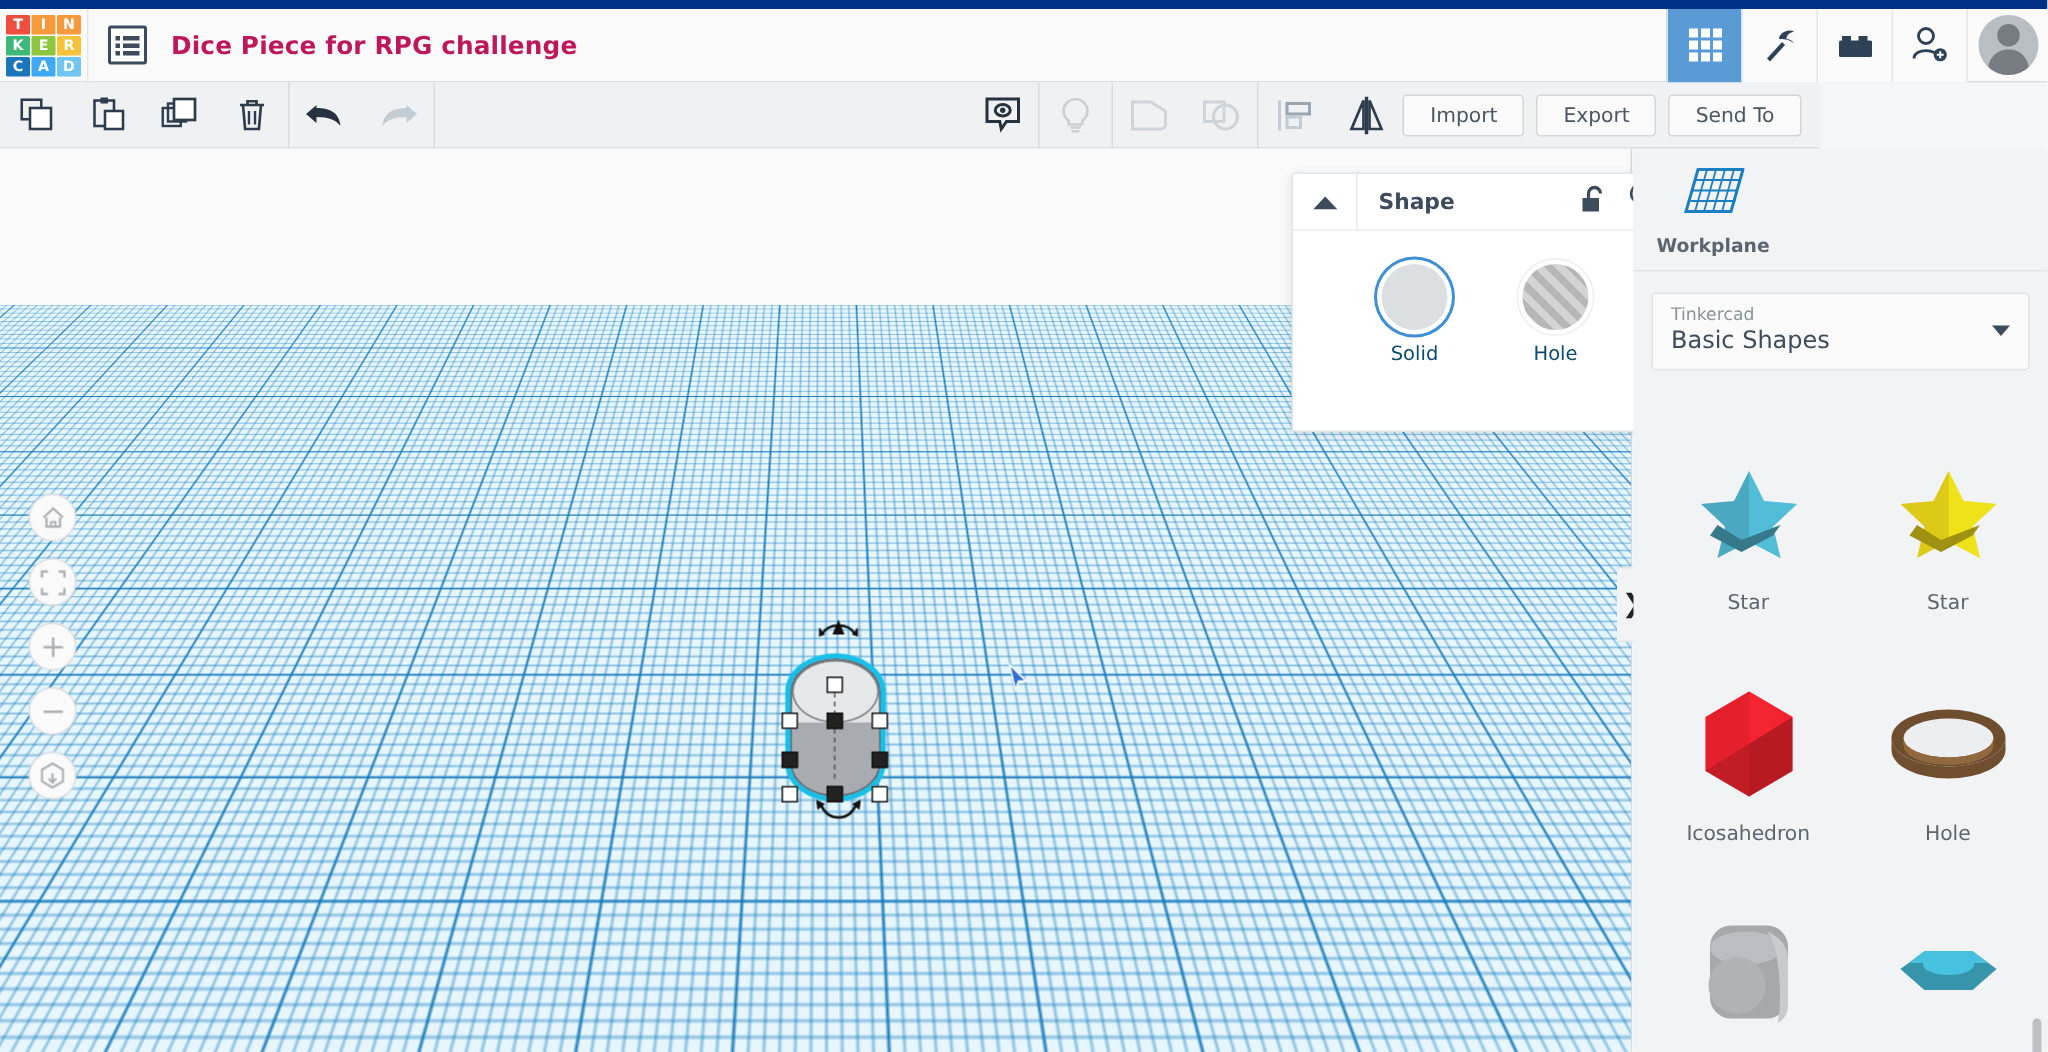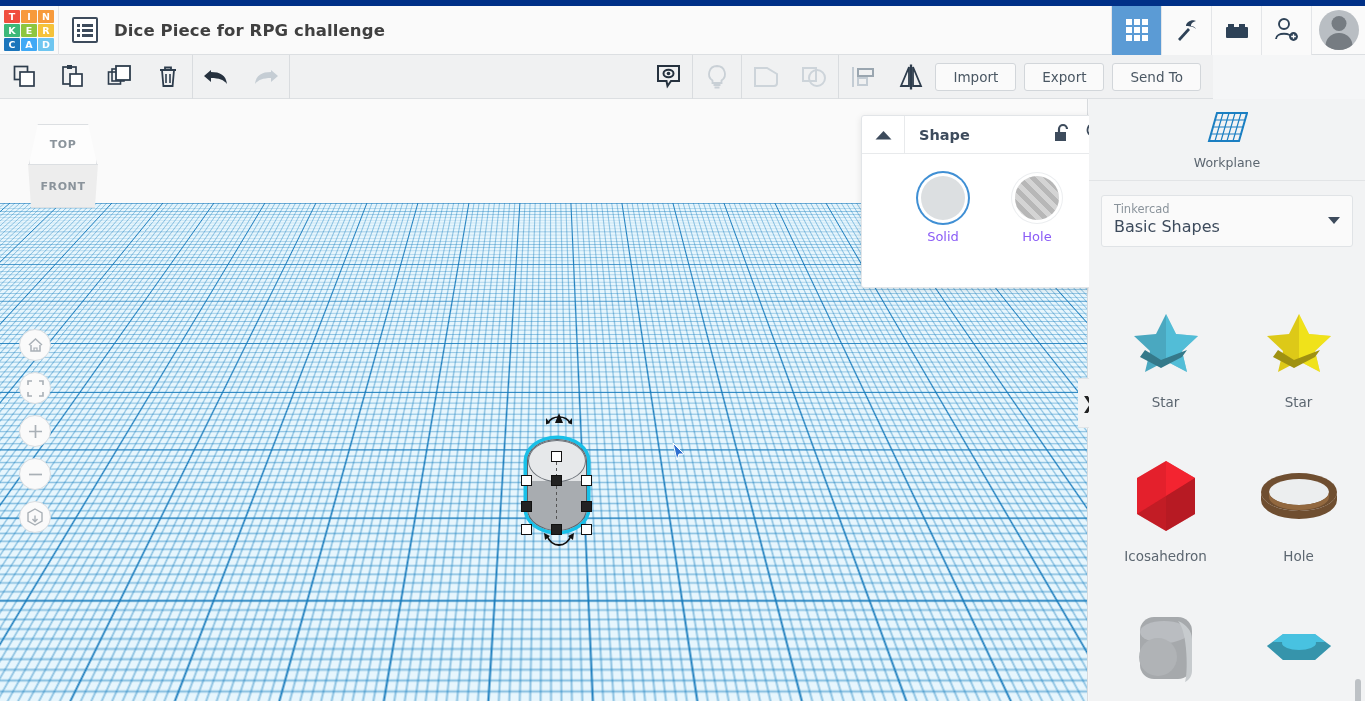--- a/index.html
+++ b/index.html
@@ -21,21 +21,21 @@
           grid-template-rows:repeat(3,1fr); gap:1px; }
   .logo span { display:flex; align-items:center; justify-content:center; color:#fff;
                font-size:9.5px; font-weight:bold; border-radius:1px; font-family:"DejaVu Sans",sans-serif;}
   .hdr-divider { width:1px; height:49px; background:#e3e5e8; margin-left:4px; }
   .list-icon-box { width:26px; height:26px; border:2px solid #3d4b5c; border-radius:2px;
                    margin-left:13px; display:flex; align-items:center; justify-content:center;
                    flex-direction:column; gap:2px; background:#fff; padding:3px 3px;}
   .li-row { display:flex; align-items:center; gap:2px; width:100%; }
   .li-dot { width:3px; height:3px; background:#3d4b5c; }
   .li-bar { flex:1; height:3px; background:#3d4b5c; }
-  .doc-title { margin-left:16px; font-size:16.5px; font-weight:bold; color:#404040; letter-spacing:.1px;}
+  .doc-title { margin-left:16px; font-size:16.5px; font-weight:bold; color:#be185d; letter-spacing:.1px;}
 
   .hdr-right { margin-left:auto; display:flex; align-items:center; height:49px; }
   .hdr-btn { width:50px; height:49px; display:flex; align-items:center; justify-content:center;
              border-left:1px solid #e3e5e8; background:#fafafa; }
   .hdr-btn.active { background:#5b9bd5; }
   .avatar-wrap { width:54px; height:49px; display:flex; align-items:center; justify-content:center;
                  border-left:1px solid #e3e5e8; }
   .avatar { width:40px; height:40px; border-radius:50%; background:#b9bec3; position:relative; overflow:hidden; }
   .avatar::before { content:""; position:absolute; left:50%; top:6px; transform:translateX(-50%);
                     width:15px; height:15px; border-radius:50%; background:#767c82; }
@@ -106,26 +106,26 @@
   .sp-collapse { width:43px; height:38px; display:flex; align-items:center; justify-content:center;
                  border-right:1px solid #e8eaec; }
   .sp-title { margin-left:14px; font-size:14.5px; font-weight:bold; color:#3d4b5c; }
   .sp-icons { margin-left:auto; display:flex; align-items:center; gap:14px; padding-right:16px; }
   .sp-body { display:flex; justify-content:center; gap:50px; padding-top:22px; }
   .sp-opt { display:flex; flex-direction:column; align-items:center; gap:9px; }
   .swatch { width:44px; height:44px; border-radius:50%; background:#dcdfe1; }
   .swatch.sel { box-shadow:0 0 0 3px #fff, 0 0 0 5px #3f8fd4; }
   .swatch.hole { background:repeating-linear-gradient(45deg,#b7b7b7 0 5px,#d4d4d4 5px 10px);
                  box-shadow:0 0 0 3px #fff, 0 0 0 4px #eceef0; }
-  .sp-lbl { font-size:13px; color:#8b5cf6; }
+  .sp-lbl { font-size:13px; color:#0c4a6e; }
 
   
   .sidebar { position:absolute; left:1089px; top:99px; width:276px; height:602px; background:#f2f3f4; }
-  .sb-tools { height:82px; display:flex; align-items:center; justify-content:center;
-              padding:0 16px; border-bottom:1px solid #e2e4e6; background:#f2f3f4; }
+  .sb-tools { height:82px; display:flex; align-items:center; justify-content:space-between;
+              padding:0 16px; border-bottom:1px solid #e2e4e6; background:#f2f3f4;font-weight:bold; }
   .sb-tool { display:flex; flex-direction:column; align-items:center; gap:5px; width:74px; }
   .sb-tool-lbl { font-size:12.5px; color:#5c6670; }
   .sb-select { margin:14px 12px 0 12px; height:52px; background:#fafafa; border:1px solid #e0e3e6;
                border-radius:3px; padding:6px 12px 0 12px; position:relative; }
   .sb-sel-sm { font-size:11.5px; color:#8a939b; }
   .sb-sel-lg { font-size:16px; color:#3d4b5c; margin-top:1px; }
   .sb-caret { position:absolute; right:12px; top:21px; width:0;height:0;
               border-left:6px solid transparent;border-right:6px solid transparent;border-top:7px solid #3d4b5c;}
   .gallery { position:absolute; left:0; top:167px; width:276px; height:435px; padding:8px 0 0 10px;
              display:grid; grid-template-columns:1fr 1fr; grid-auto-rows:154px; }
@@ -306,28 +306,20 @@
     <div class="tb-right">
       <div class="tb-lbtn">Import</div>
       <div class="tb-lbtn">Export</div>
       <div class="tb-lbtn">Send To</div>
     </div>
   </div>
 
   <div class="viewport">
     <div class="plane"></div>
 
-    <div class="viewcube">
-      <div class="vc-top">
-        <span class="vc-lbl">TOP</span>
-      </div>
-      <div class="vc-front">
-        <span class="vc-lbl">FRONT</span>
-      </div>
-    </div>
 
     <div class="navbtns">
       <div class="navbtn">
         <svg width="17" height="16" viewBox="0 0 17 16">
             <path d="M2 8l6.5-6L15 8" fill="none" stroke="#a9b0b6" stroke-width="1.5"></path>
             <path d="M4 8v6h9V8" fill="none" stroke="#a9b0b6" stroke-width="1.5"></path>
             <path d="M7 14v-3h3v3" fill="none" stroke="#a9b0b6" stroke-width="1.2"></path>
           </svg>
       </div>
       <div class="navbtn">

